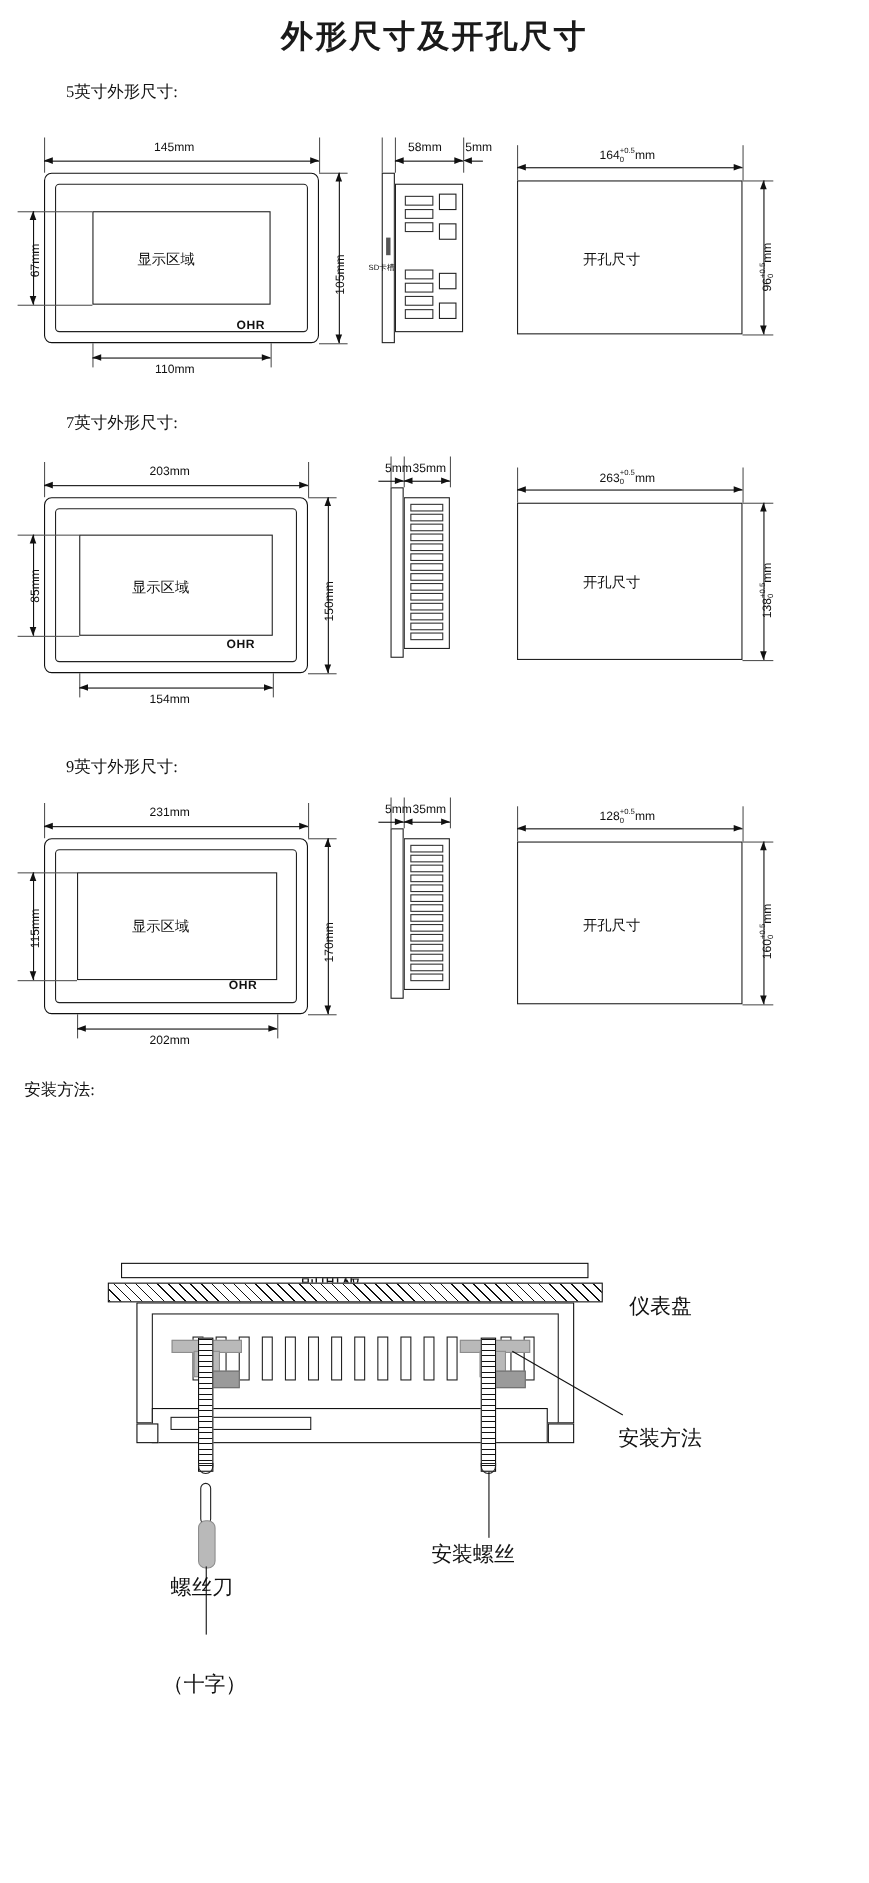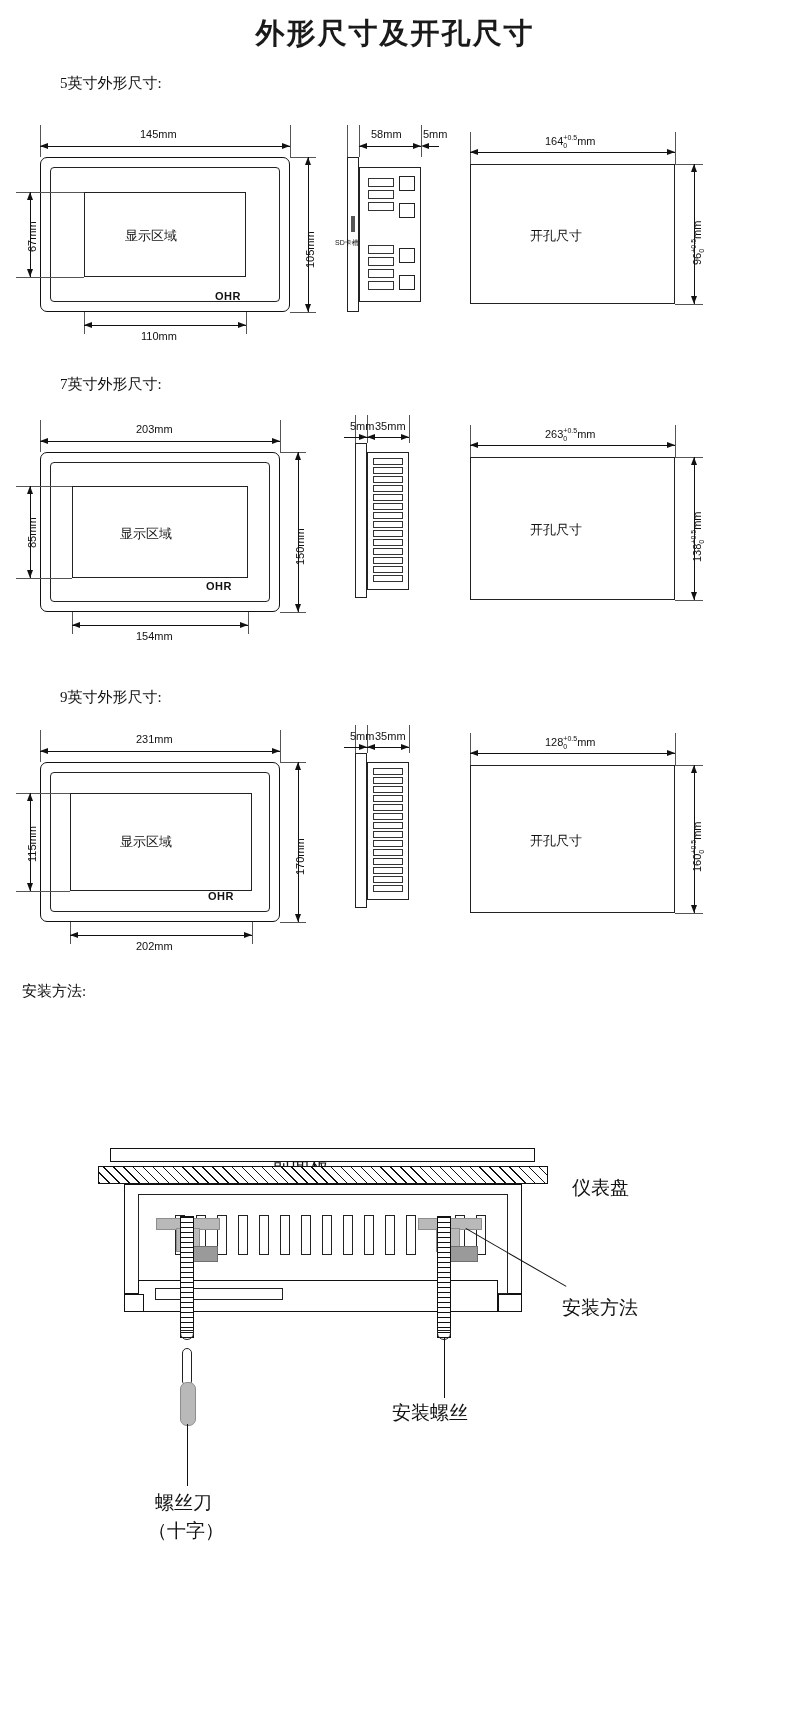--- a/index.html
+++ b/index.html
@@ -370,21 +370,21 @@
   <div class="dim-text vert" style="left:690px; top:872px;">
     <span>160</span><span class="stack"><span style="display:block">+0.5</span><span style="display:block">0</span></span><span>mm</span>
   </div>
 
   <div class="body-text" style="left:22px; top:978px;">安装方法:</div>
 
   <div class="label-big" style="left:272px; top:1105px;margin-top:48px;">前面板</div>
   <div class="label-big" style="left:572px; top:1175px;">仪表盘</div>
   <div class="label-big" style="left:562px; top:1295px;">安装方法</div>
   <div class="label-big" style="left:392px; top:1400px;">安装螺丝</div>
-  <div class="label-big" style="left:155px; top:1490px;">螺丝刀</div>
+  <div class="label-big" style="left:155px; top:1430px;">螺丝刀</div>
   <div class="label-big" style="left:148px; top:1518px;">（十字）</div>
 
   <div class="rect fill-w" style="left:110px; top:1148px; width:425px; height:14px;"></div>
 
   <div class="hatch" style="left:98px; top:1166px; width:450px; height:18px;"></div>
 
   <div class="rect fill-w" style="left:124px; top:1184px; width:398px; height:110px;"></div>
   <div class="rect-thin fill-w" style="left:138px; top:1194px; width:370px; height:100px;"></div>
 
   <div class="rect-thin" style="left:175px; top:1215px; width:10px; height:40px;"></div>

